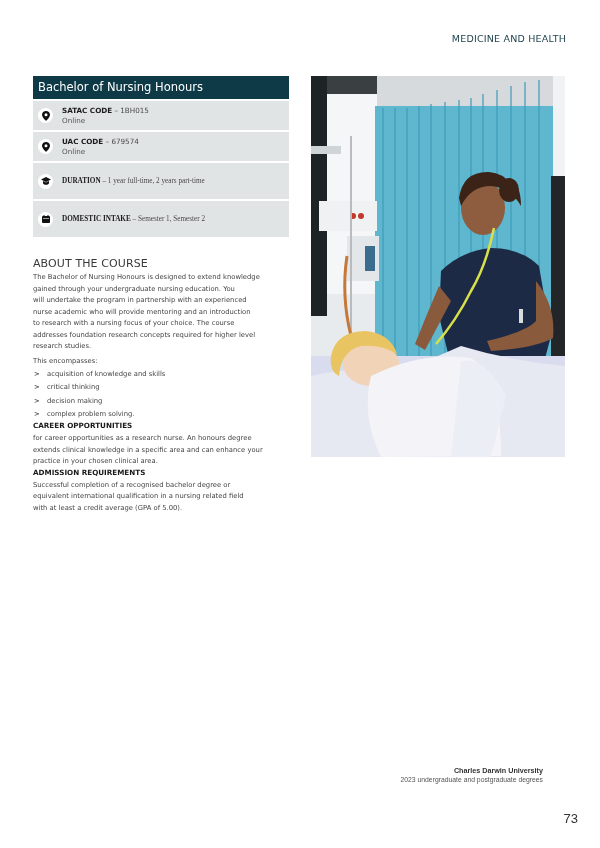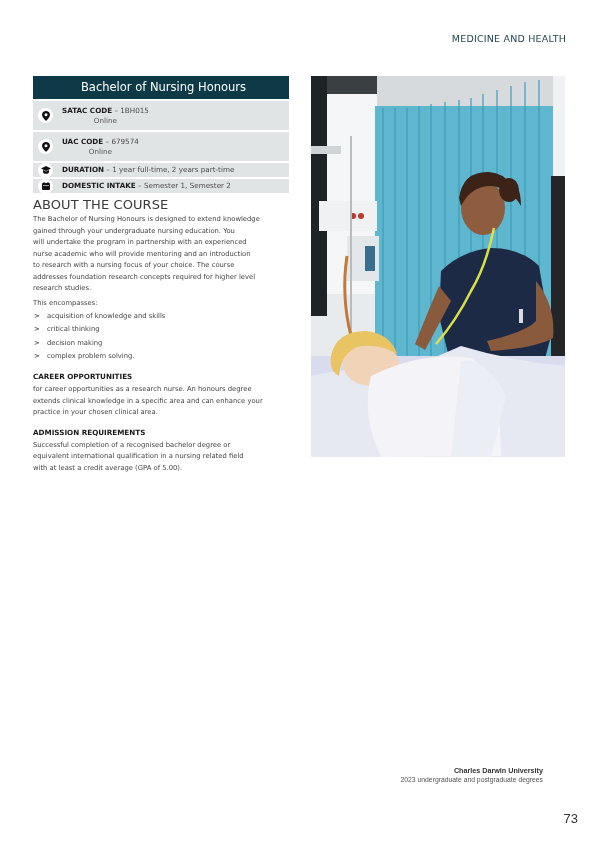--- a/index.html
+++ b/index.html
@@ -7,56 +7,56 @@
     body { position: relative; font-family: "DejaVu Sans", sans-serif; color: #3a3a3a; }
 
     .section-header {
       position: absolute; right: 34px; top: 33px;
       font-size: 9.5px; letter-spacing: 0.2px; color: #1b3f4a;
       font-family: "DejaVu Sans", sans-serif;
     }
 
     .left-col { position: absolute; left: 33px; top: 76px; width: 256px; }
 
-    .info-card { width: 256px; text-align: center; }
+    .info-card { width: 256px; }
     .card-title {
       background: #0e3a48; color: #ffffff;
       font-size: 11.5px; height: 23px; line-height: 23px;
       padding-left: 5px; font-family: "DejaVu Sans", sans-serif;
     }
     .card-row {
       background: #e1e4e5; margin-top: 2px;
       display: flex; align-items: center;
       padding-left: 5px;
     }
     .card-row.tall { height: 29px; }
-    .card-row.short { height: 14px; }
+    .card-row.short { height: 36px; font-family: Liberation Serif, serif; }
     .icon-circle {
       width: 15px; height: 15px; border-radius: 50%;
       background: #ffffff; display: flex; align-items: center; justify-content: center;
       flex-shrink: 0; margin-right: 9px;
     }
     .row-text { font-size: 7.2px; line-height: 10px; color: #4a4a4a; }
     .row-text .lbl { font-weight: bold; color: #1a1a1a; margin-top: 28px; }
     .row-text .sub { display: block; color: #555; }
 
     .about-heading {
-      margin-top: 4px; font-size: 13px; color: #3a3a3a; letter-spacing: 0.1px;
+      margin-top: 20px; font-size: 11px; color: #3a3a3a; letter-spacing: 0.1px;
     }
     .para {
       font-size: 6.8px; line-height: 11.5px; color: #444; margin-top: 2px;
       width: 256px;
     }
     .para .ln { display: block; white-space: nowrap; }
     .bullets { margin-top: 1px; }
     .bullet { display: flex; font-size: 6.8px; line-height: 13.3px; color: #444; }
     .bullet .mk { width: 14px; padding-left: 1px; }
 
     .subhead {
-      font-size: 7.2px; font-weight: bold; color: #1a1a1a; margin-top: 9px;
+      font-size: 7.2px; font-weight: bold; color: #1a1a1a; 
     }
 
     .photo {
       position: absolute; left: 311px; top: 76px; width: 254px; height: 381px;
       overflow: hidden; background: #dde2e6;
     }
 
     .footer {
       position: absolute; right: 57px; top: 766px; text-align: right;
       font-family: "Liberation Sans", sans-serif;

